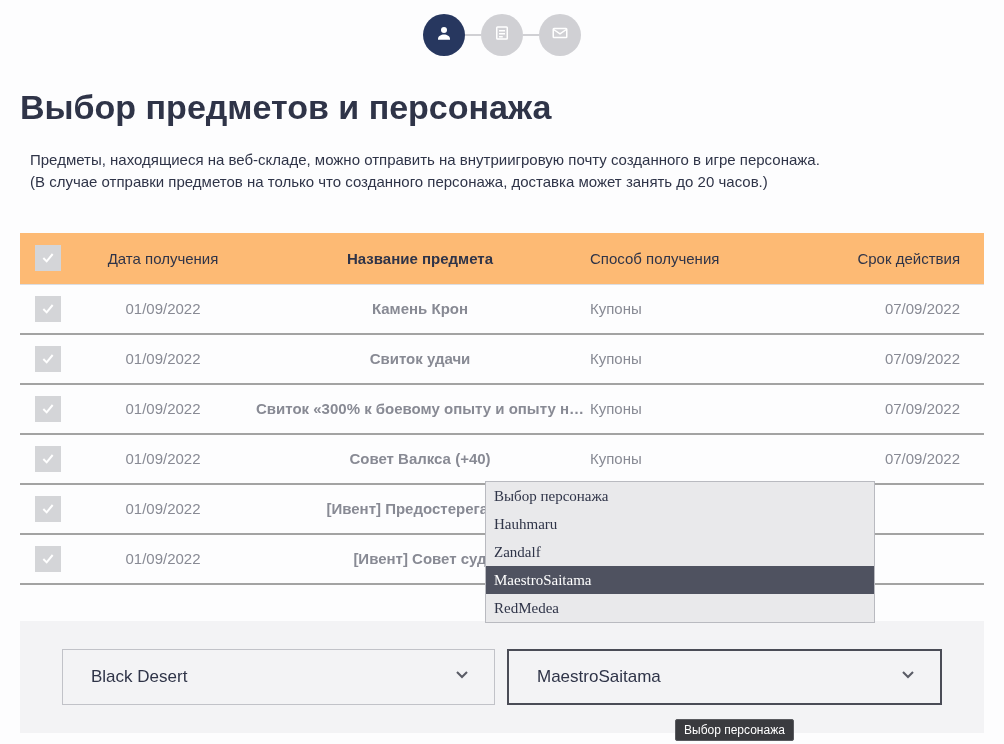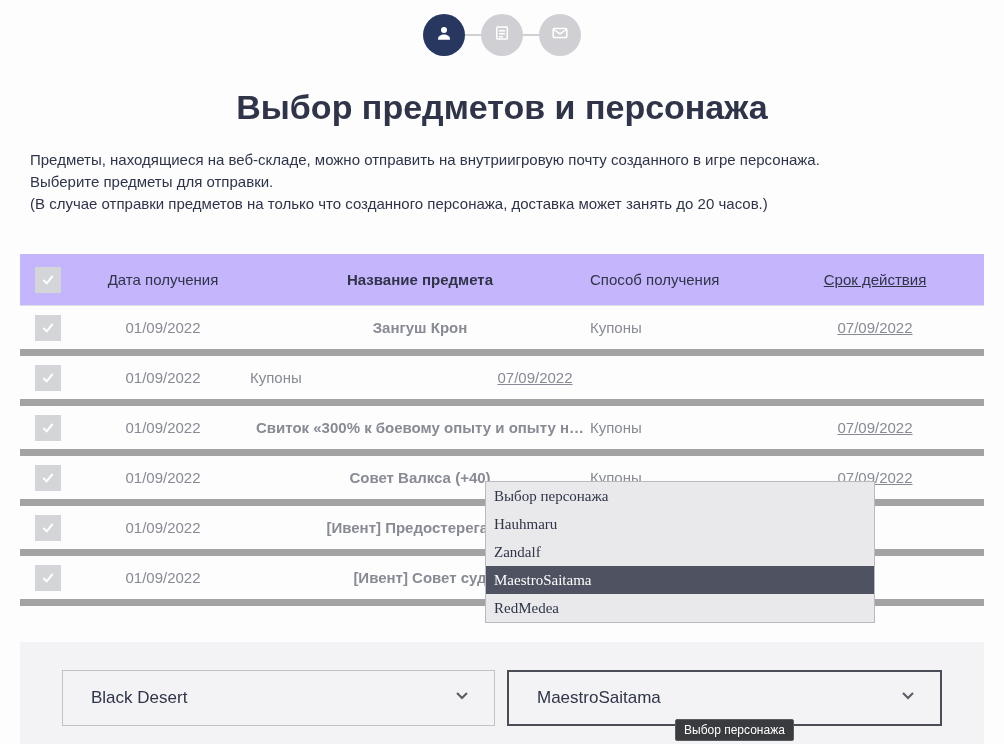--- a/index.html
+++ b/index.html
@@ -28,56 +28,55 @@
     display: flex; align-items: center; justify-content: center;
     color: #fff;
   }
   .step-circle.active { background: #27375f; }
   .step-circle.inactive { background: #d0d0d4; }
   .step-conn { width: 16px; height: 2px; background: #d0d0d4; }
   .step-circle svg { width: 18px; height: 18px; }
 
   
   h1.title {
-    text-align: center;
     font-size: 34px;
     font-weight: 600;
     color: #2f3448;
     margin: 14px 0 22px 0;
   }
   .desc {
     font-size: 15px;
     line-height: 1.45;
     color: #2f3448;
     margin-bottom: 40px;
     padding: 0 10px;
   }
 
   
   .table { width: 100%; }
   .thead {
     display: flex; align-items: center;
     height: 52px;
-    background: #c4b5fd;
+    background: #fdba74;
     border-bottom: 1px solid #dcdde1;
     font-size: 15px;
     color: #2f3448;
   }
   .trow {
     display: flex; align-items: center;
     height: 50px;
-    border-bottom: 7px solid #a3a3a3;
+    border-bottom: 2px solid #a3a3a3;
     font-size: 15px;
     color: #888a94;
   }
   .col-chk { width: 56px; display:flex; justify-content:center; align-items:center; }
   .col-date { width: 174px; text-align:center; }
   .col-name { width: 340px; text-align:center; white-space: nowrap; overflow:hidden; text-overflow: ellipsis; padding:0 6px;font-weight:bold; }
   .col-method { width: 200px; text-align:left; }
-  .col-exp { width: 170px; text-align:center;text-decoration:underline; }
+  .col-exp { width: 170px; text-align:right; }
 
   .chkbox {
     width: 26px; height: 26px;
     background: #d4d5d8;
     display:flex; align-items:center; justify-content:center;
     color:#fff;
   }
   .chkbox svg { width:16px; height:16px; }
 
   
@@ -183,21 +182,20 @@
             <path d="M3 7l9 6 9-6"></path>
           </svg>
       </span>
     </div>
   </div>
 
   <h1 class="title">Выбор предметов и персонажа</h1>
 
   <div class="desc">
     <div>Предметы, находящиеся на веб-складе, можно отправить на внутриигровую почту созданного в игре персонажа.</div>
-    <div>Выберите предметы для отправки.</div>
     <div>(В случае отправки предметов на только что созданного персонажа, доставка может занять до 20 часов.)</div>
   </div>
 
   <div class="table">
     <div class="thead">
       <div class="col-chk">
         <div class="chkbox">
           <svg viewBox="0 0 24 24" fill="none" stroke="#fff" stroke-width="3">
               <path d="M5 12l5 5 9-11"></path>
             </svg>
@@ -211,33 +209,34 @@
 
     <div class="trow">
       <div class="col-chk">
           <div class="chkbox">
             <svg viewBox="0 0 24 24" fill="none" stroke="#fff" stroke-width="3">
               <path d="M5 12l5 5 9-11"></path>
             </svg>
           </div>
         </div>
       <div class="col-date">01/09/2022</div>
-      <div class="col-name">Зангуш Крон</div>
+      <div class="col-name">Камень Крон</div>
       <div class="col-method">Купоны</div>
       <div class="col-exp">07/09/2022</div>
     </div>
     <div class="trow">
       <div class="col-chk">
           <div class="chkbox">
             <svg viewBox="0 0 24 24" fill="none" stroke="#fff" stroke-width="3">
               <path d="M5 12l5 5 9-11"></path>
             </svg>
           </div>
         </div>
       <div class="col-date">01/09/2022</div>
+      <div class="col-name">Свиток удачи</div>
       <div class="col-method">Купоны</div>
       <div class="col-exp">07/09/2022</div>
     </div>
     <div class="trow">
       <div class="col-chk">
           <div class="chkbox">
             <svg viewBox="0 0 24 24" fill="none" stroke="#fff" stroke-width="3">
               <path d="M5 12l5 5 9-11"></path>
             </svg>
           </div>

